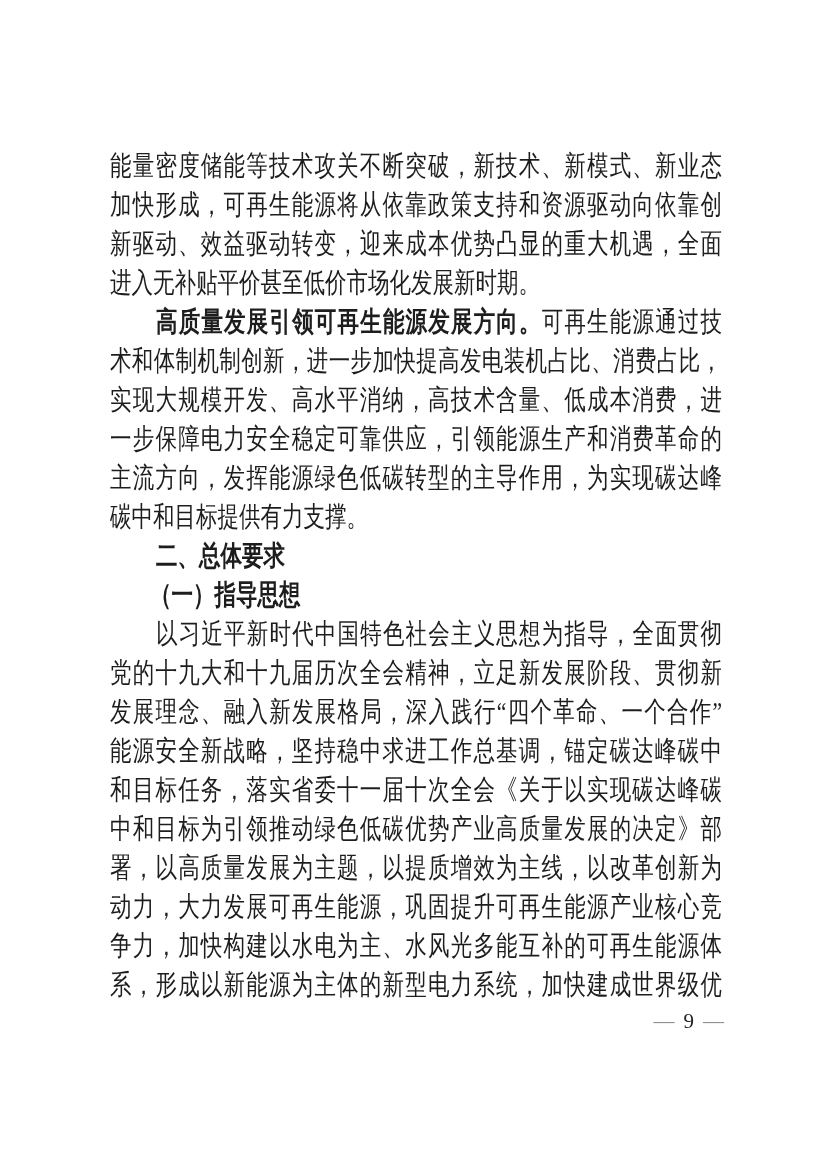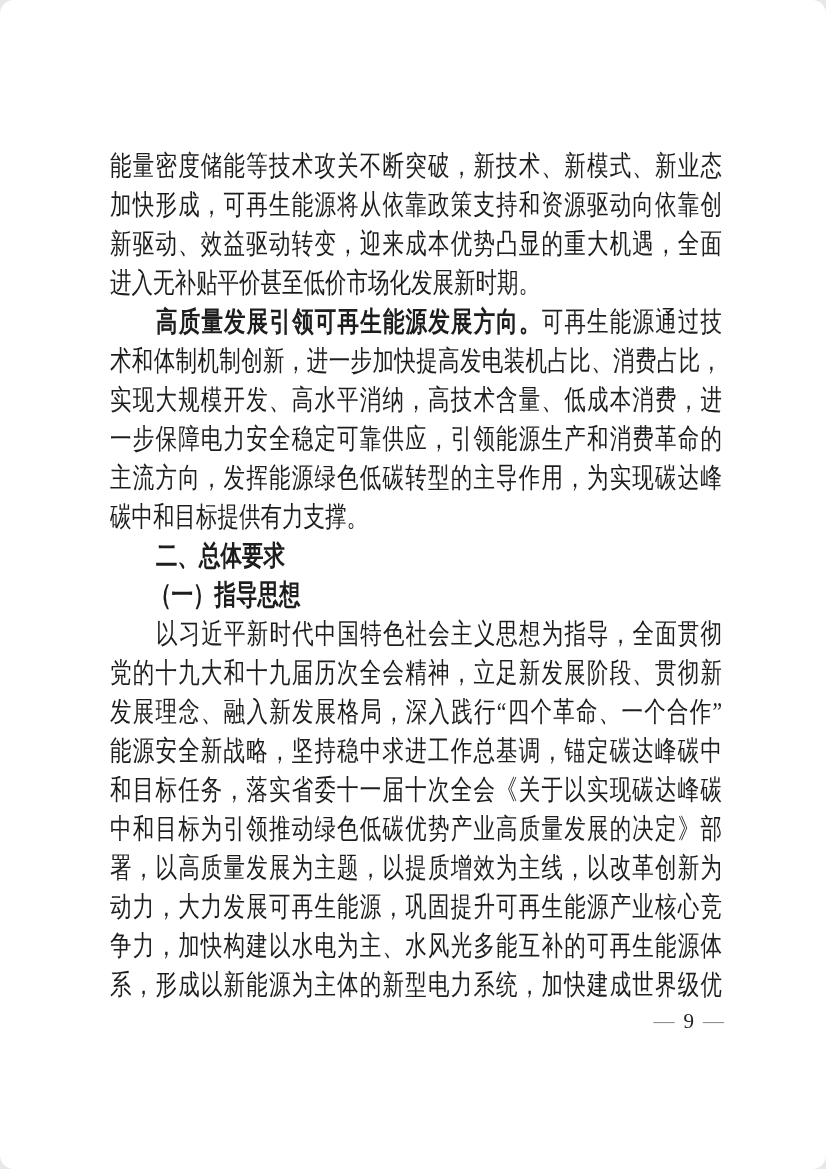--- a/index.html
+++ b/index.html
@@ -4,21 +4,20 @@
 <style>
   html, body { margin: 0; padding: 0; background: #e8e8e8; }
   .page {
     position: relative;
     width: 826px;
     height: 1169px;
     margin: 0 auto;
     background: #ffffff;
     overflow: hidden;
     font-family: "Liberation Serif", "DejaVu Serif", serif;
-    border-radius: 14px;
   }
   .text-block {
     position: absolute;
     left: 110px;
     top: 147px;
     width: 612px;
   }
   .line {
     height: 39px;
     line-height: 39px;

